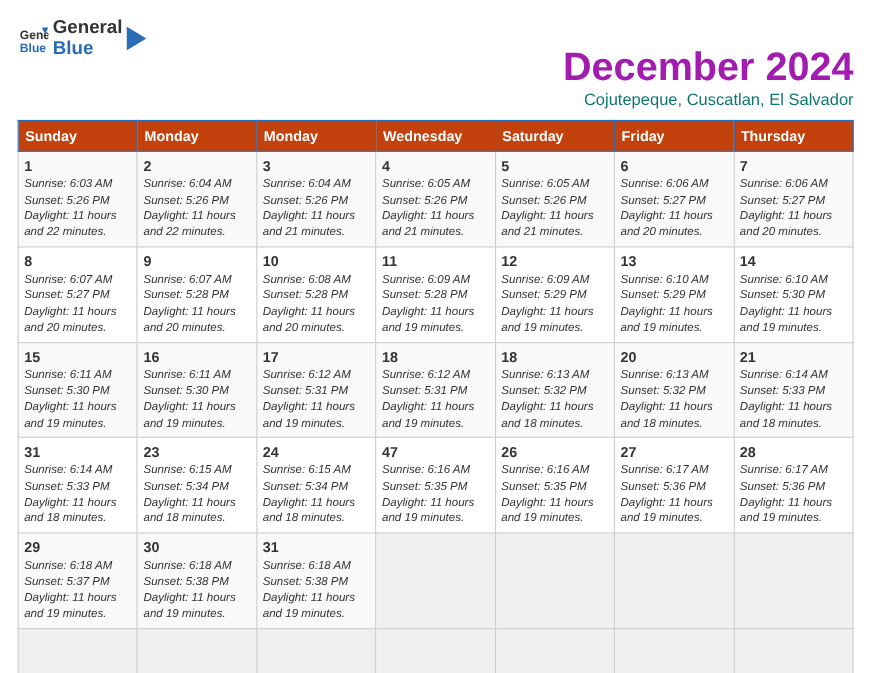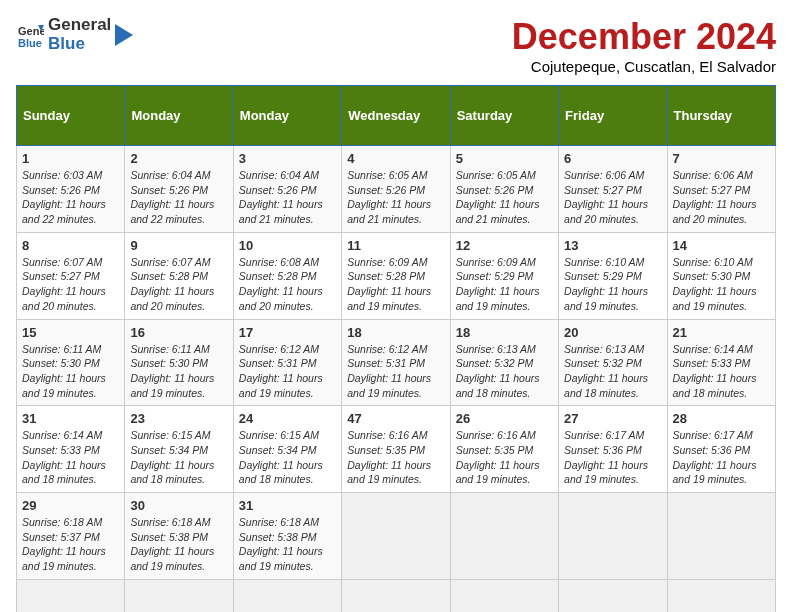--- a/index.html
+++ b/index.html
@@ -16,32 +16,32 @@
       align-items: flex-start;
       margin-bottom: 10px;
     }
     .logo {
       display: flex;
       align-items: center;
       gap: 4px;
     }
     .logo-icon { width: 28px; height: 28px; }
     .title-area { text-align: right; }
-    .calendar-title { font-size: 36px; font-weight: bold; color: #b91c1c; }
-    .calendar-subtitle { font-size: 15px; color: #000000; }
+    .calendar-title { font-size: 36px; font-weight: bold; color: #a21caf; margin-top: 24px; }
+    .calendar-subtitle { font-size: 15px; color: #0f766e; }
     table {
       width: 100%;
       border-collapse: collapse;
       table-layout: fixed;
     }
     thead tr th {
-      background: #4d7c0f;
+      background: #c2410c;
       color: #fff;
       text-align: left;
-      padding: 22px 6px;
+      padding: 6px 6px;
       font-size: 13px;
       font-weight: bold;
       border: 1px solid #2a6db5;
     }
     tbody tr td {
       vertical-align: top;
       padding: 5px 5px;
       font-size: 10.5px;
       color: #333;
       border: 1px solid #ccc;

